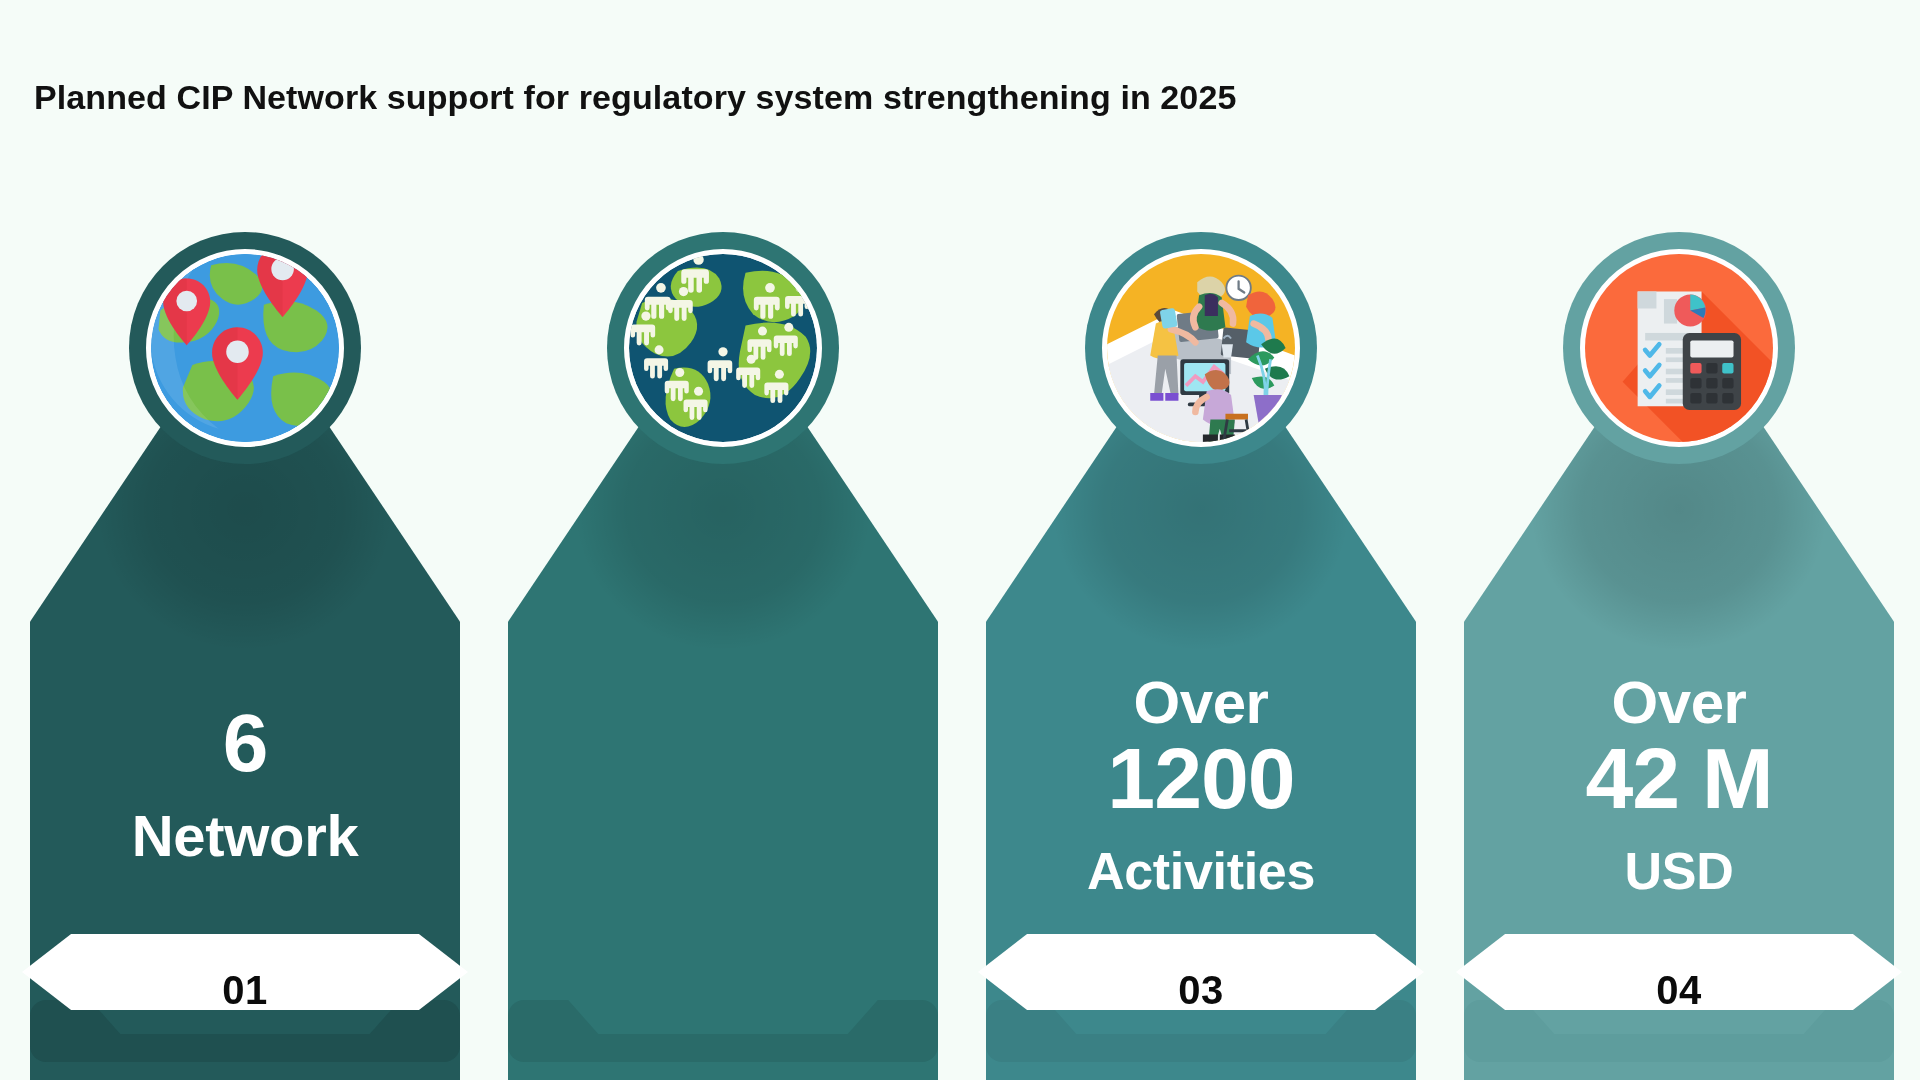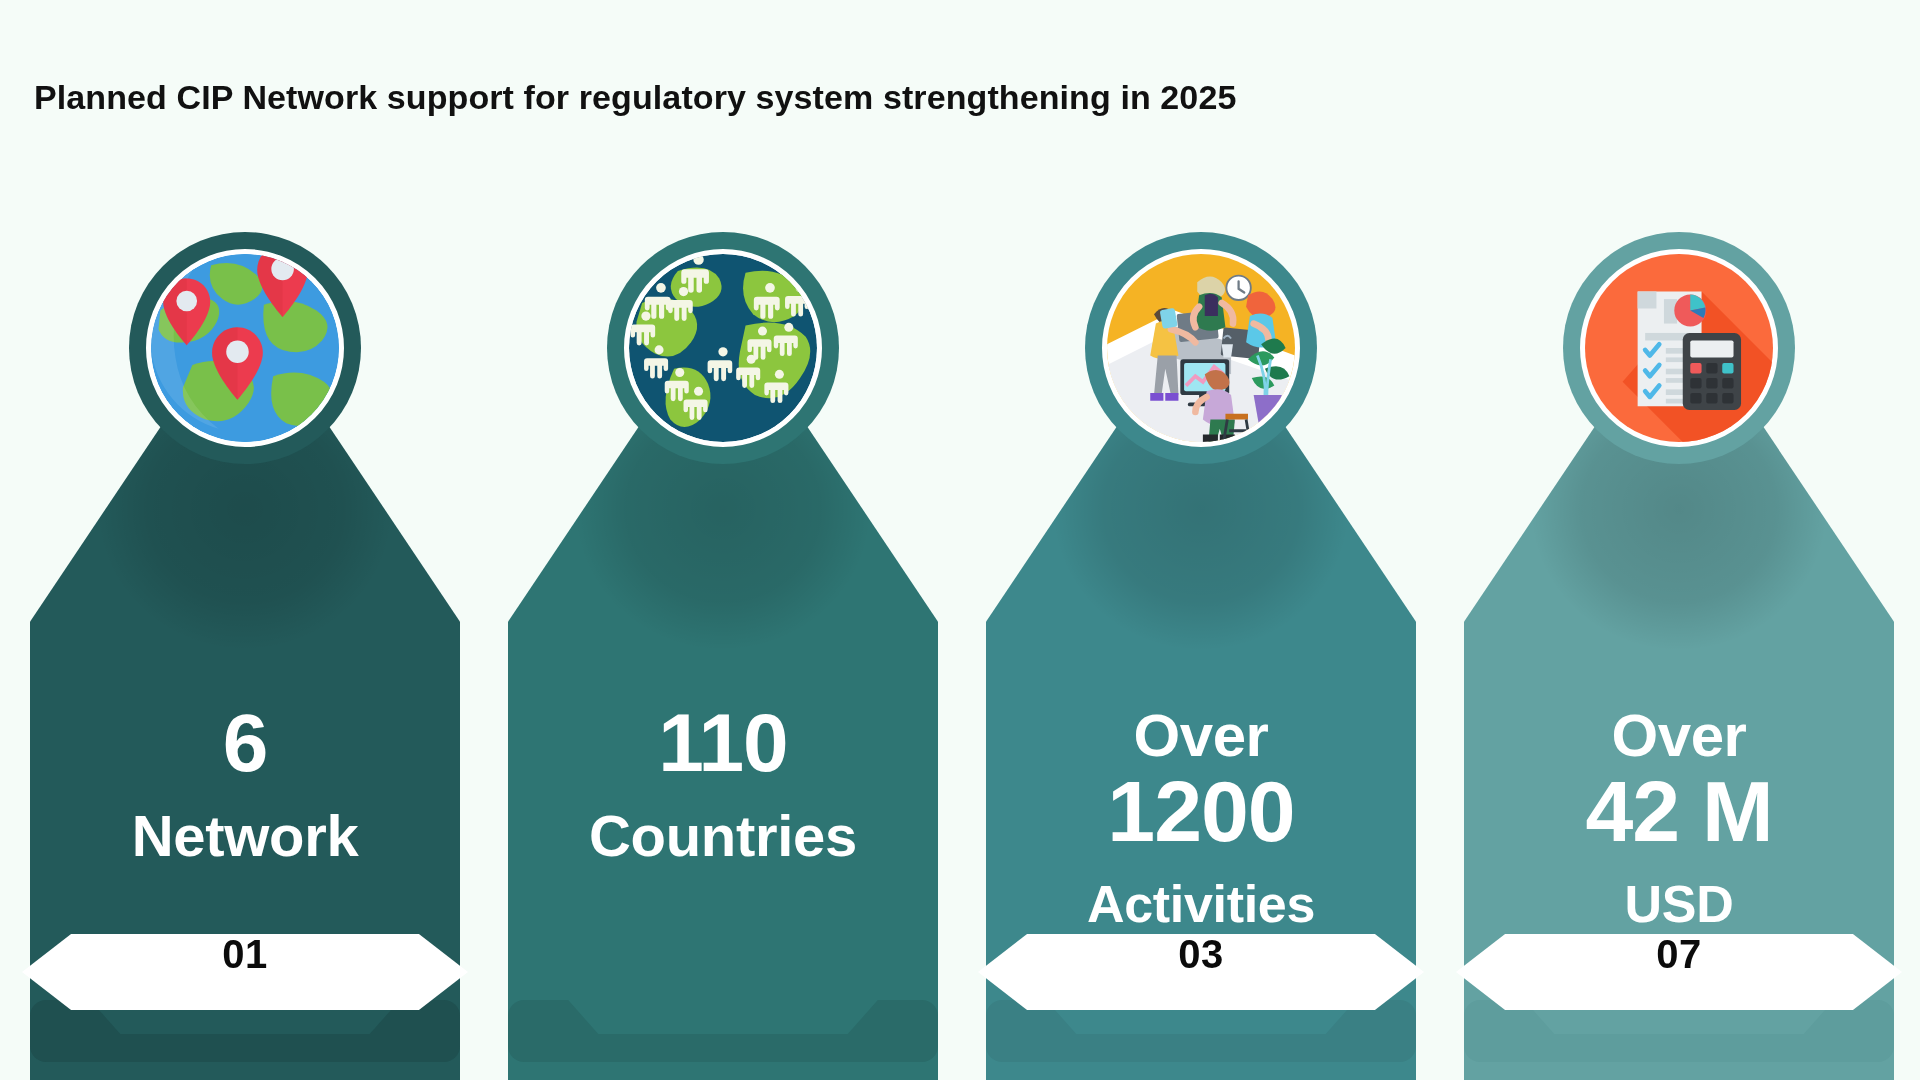--- a/index.html
+++ b/index.html
@@ -77,21 +77,21 @@
     background: #ffffff;
     clip-path: polygon(
       0% 50%,
       11% 0%,
       89% 0%,
       100% 50%,
       89% 100%,
       11% 100%
     );
     display: flex;
-    align-items: flex-start;
+    align-items: flex-end;
     justify-content: center;
     z-index: 6;
   }
   .ribbon-num {
     font-size: 40px;
     font-weight: 700;
     color: #0b0b0b;
     letter-spacing: 0.5px;
     line-height: 1;
   }
@@ -123,21 +123,20 @@
   .c1 .card-text { top: 468px; }
   .c2 .card-text { top: 468px; }
   .c3 .card-text { top: 440px; }
   .c4 .card-text { top: 440px; }
 
   .stat-over {
     font-size: 60px;
     font-weight: 700;
     line-height: 1.02;
     letter-spacing: -0.5px;
-    margin-top: 33px;
   }
   .stat-value {
     font-size: 82px;
     font-weight: 700;
     line-height: 1.05;
     letter-spacing: -1px;
   }
   .stat-value.big {
     font-size: 86px;
   }
@@ -238,24 +237,20 @@
           </g>
         </svg>
       </div>
     </div>
   </div>
 
   <div class="card-col c2">
 
     <div class="card-body" style="background:#2e7573"></div>
 
-    <div class="card-text">
-      <div class="stat-value">110</div>
-      <div class="stat-label">Countries</div>
-    </div>
 
 
     <div class="pedestal" style="background:#2a6b69"></div>
 
     <div class="medallion">
       <div class="ring r2"></div>
       <div class="inner">
         <svg viewBox="0 0 200 200" aria-hidden="true">
           <circle cx="100" cy="100" r="100" fill="#0f5471"></circle>
           <path d="M52 18 Q84 8 96 26 Q104 42 86 52 Q66 62 50 48 Q38 34 52 18 Z" fill="#8cc63e"></path>
@@ -422,21 +417,21 @@
 
     <div class="card-body" style="background:#63a2a2"></div>
 
     <div class="card-text">
       <div class="stat-over">Over</div>
       <div class="stat-value big">42 M</div>
       <div class="stat-label">USD</div>
     </div>
 
     <div class="ribbon">
-      <span class="ribbon-num">07</span>
+      <span class="ribbon-num">04</span>
     </div>
 
     <div class="pedestal" style="background:#5e9d9d"></div>
 
     <div class="medallion">
       <div class="ring r4"></div>
       <div class="inner">
         <svg viewBox="0 0 200 200" aria-hidden="true">
           <rect x="0" y="0" width="200" height="200" fill="#fb6a3c"></rect>
           <path d="M124 40 L200 116 L200 200 L104 200 L40 136 Z" fill="#f04e21" opacity="0.85"></path>

